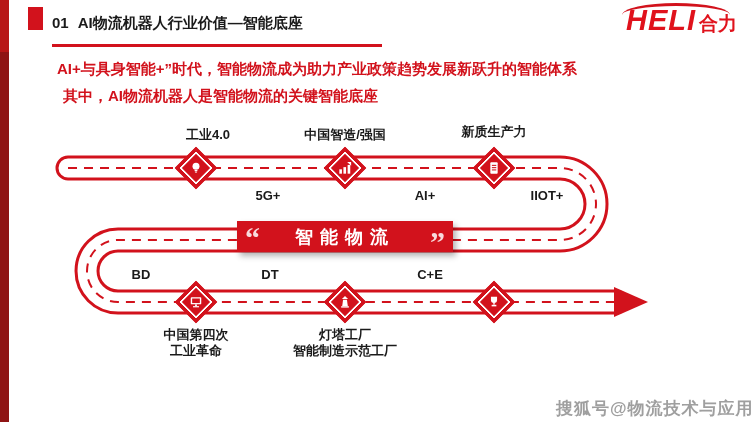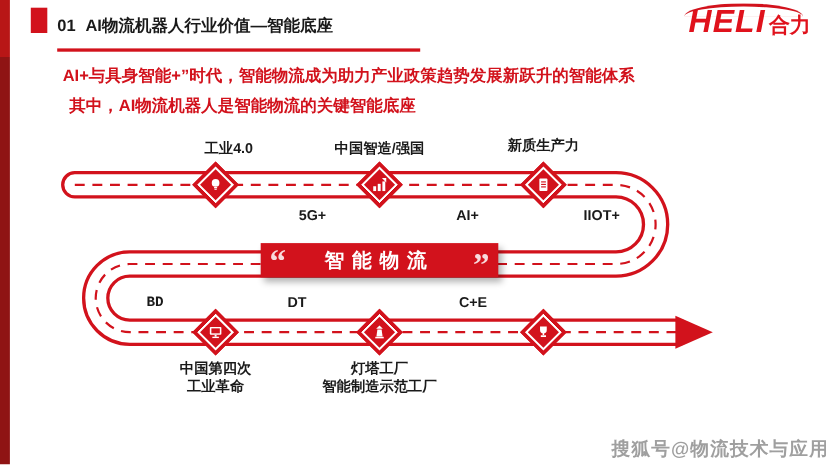--- a/index.html
+++ b/index.html
@@ -123,31 +123,31 @@
     <span class="dicon">
       <svg width="14" height="14" viewBox="0 0 16 16">
           <rect x="3.8" y="1.5" width="8.4" height="13" rx="1" fill="#fff"></rect>
           <rect x="5.6" y="4.4" width="5" height="1.2" fill="#d2121c"></rect>
           <rect x="5.6" y="7" width="5" height="1.2" fill="#d2121c"></rect>
           <rect x="5.6" y="9.6" width="5" height="1.2" fill="#d2121c"></rect>
         </svg>
     </span>
   </div>
 
-  <div class="road-lbl" style="left:284px; top:188px;">5G+</div>
+  <div class="road-lbl" style="left:268px; top:188px;">5G+</div>
   <div class="road-lbl" style="left:425px; top:188px;">AI+</div>
   <div class="road-lbl" style="left:547px; top:188px;">IIOT+</div>
 
   <div class="banner">
     <span class="banner-quote open">“</span>
     <span class="banner-text">智能物流</span>
     <span class="banner-quote close">”</span>
   </div>
 
-  <div class="road-lbl" style="left:141px; top:267px;font-family:Liberation Mono, monospace;">BD</div>
+  <div class="road-lbl" style="left:141px; top:267px;">BD</div>
   <div class="road-lbl" style="left:270px; top:267px;">DT</div>
   <div class="road-lbl" style="left:430px; top:267px;">C+E</div>
 
   <div class="diamond" style="left:181px; top:287px;">
     <span class="dicon">
       <svg width="14" height="14" viewBox="0 0 16 16">
           <rect x="2" y="2.5" width="12" height="8.2" rx="1" fill="#fff"></rect>
           <rect x="3.6" y="4" width="8.8" height="5.2" fill="#d2121c"></rect>
           <rect x="7" y="10.7" width="2" height="2" fill="#fff"></rect>
           <rect x="4.6" y="12.7" width="6.8" height="1.4" fill="#fff"></rect>

